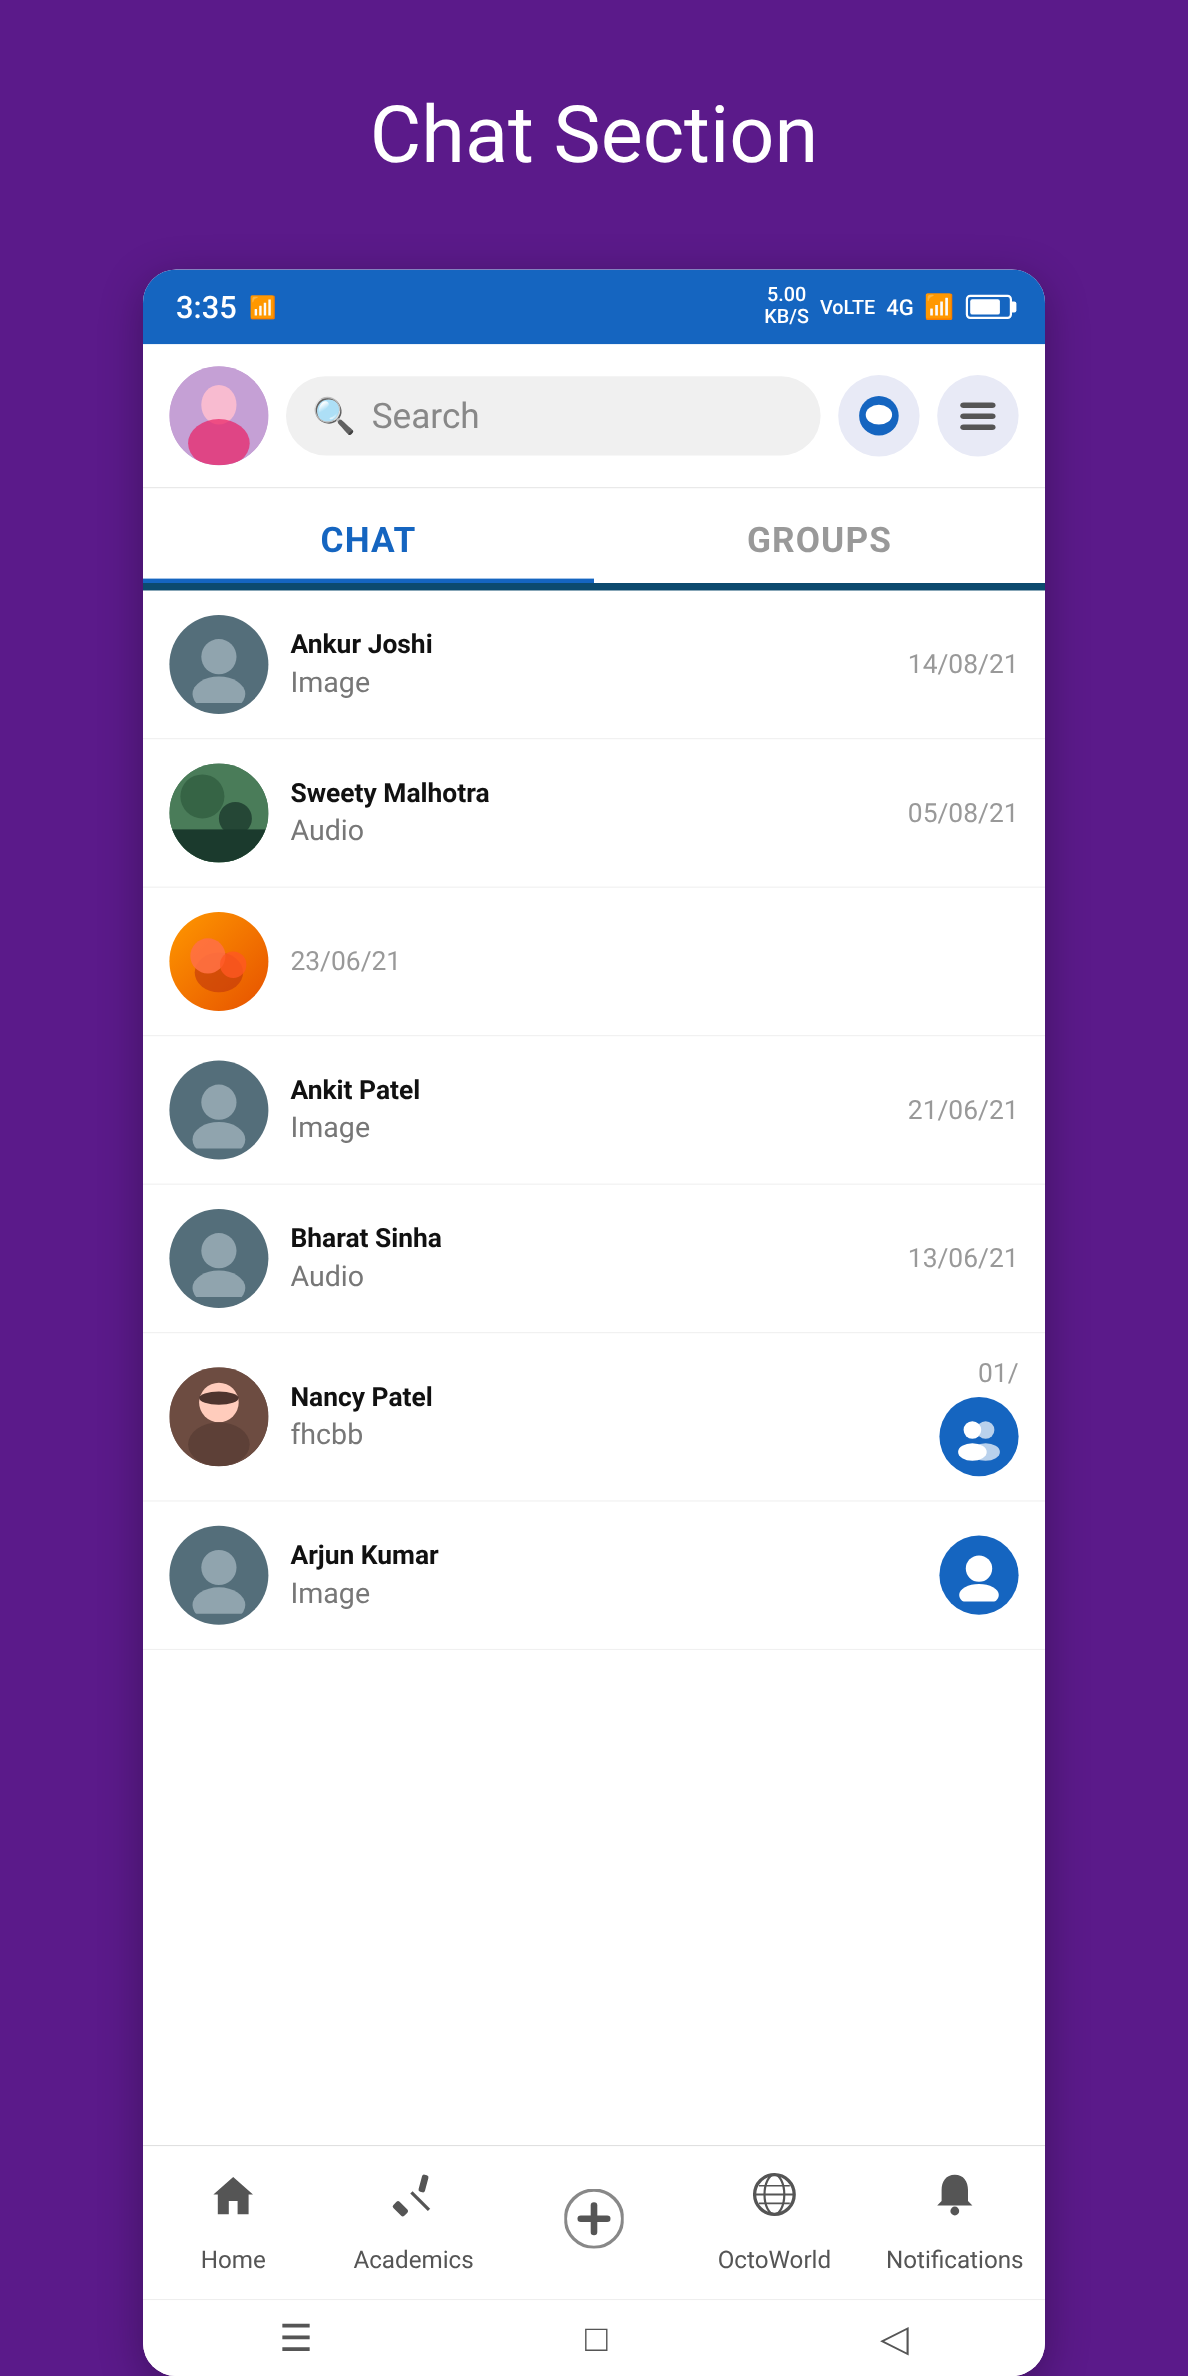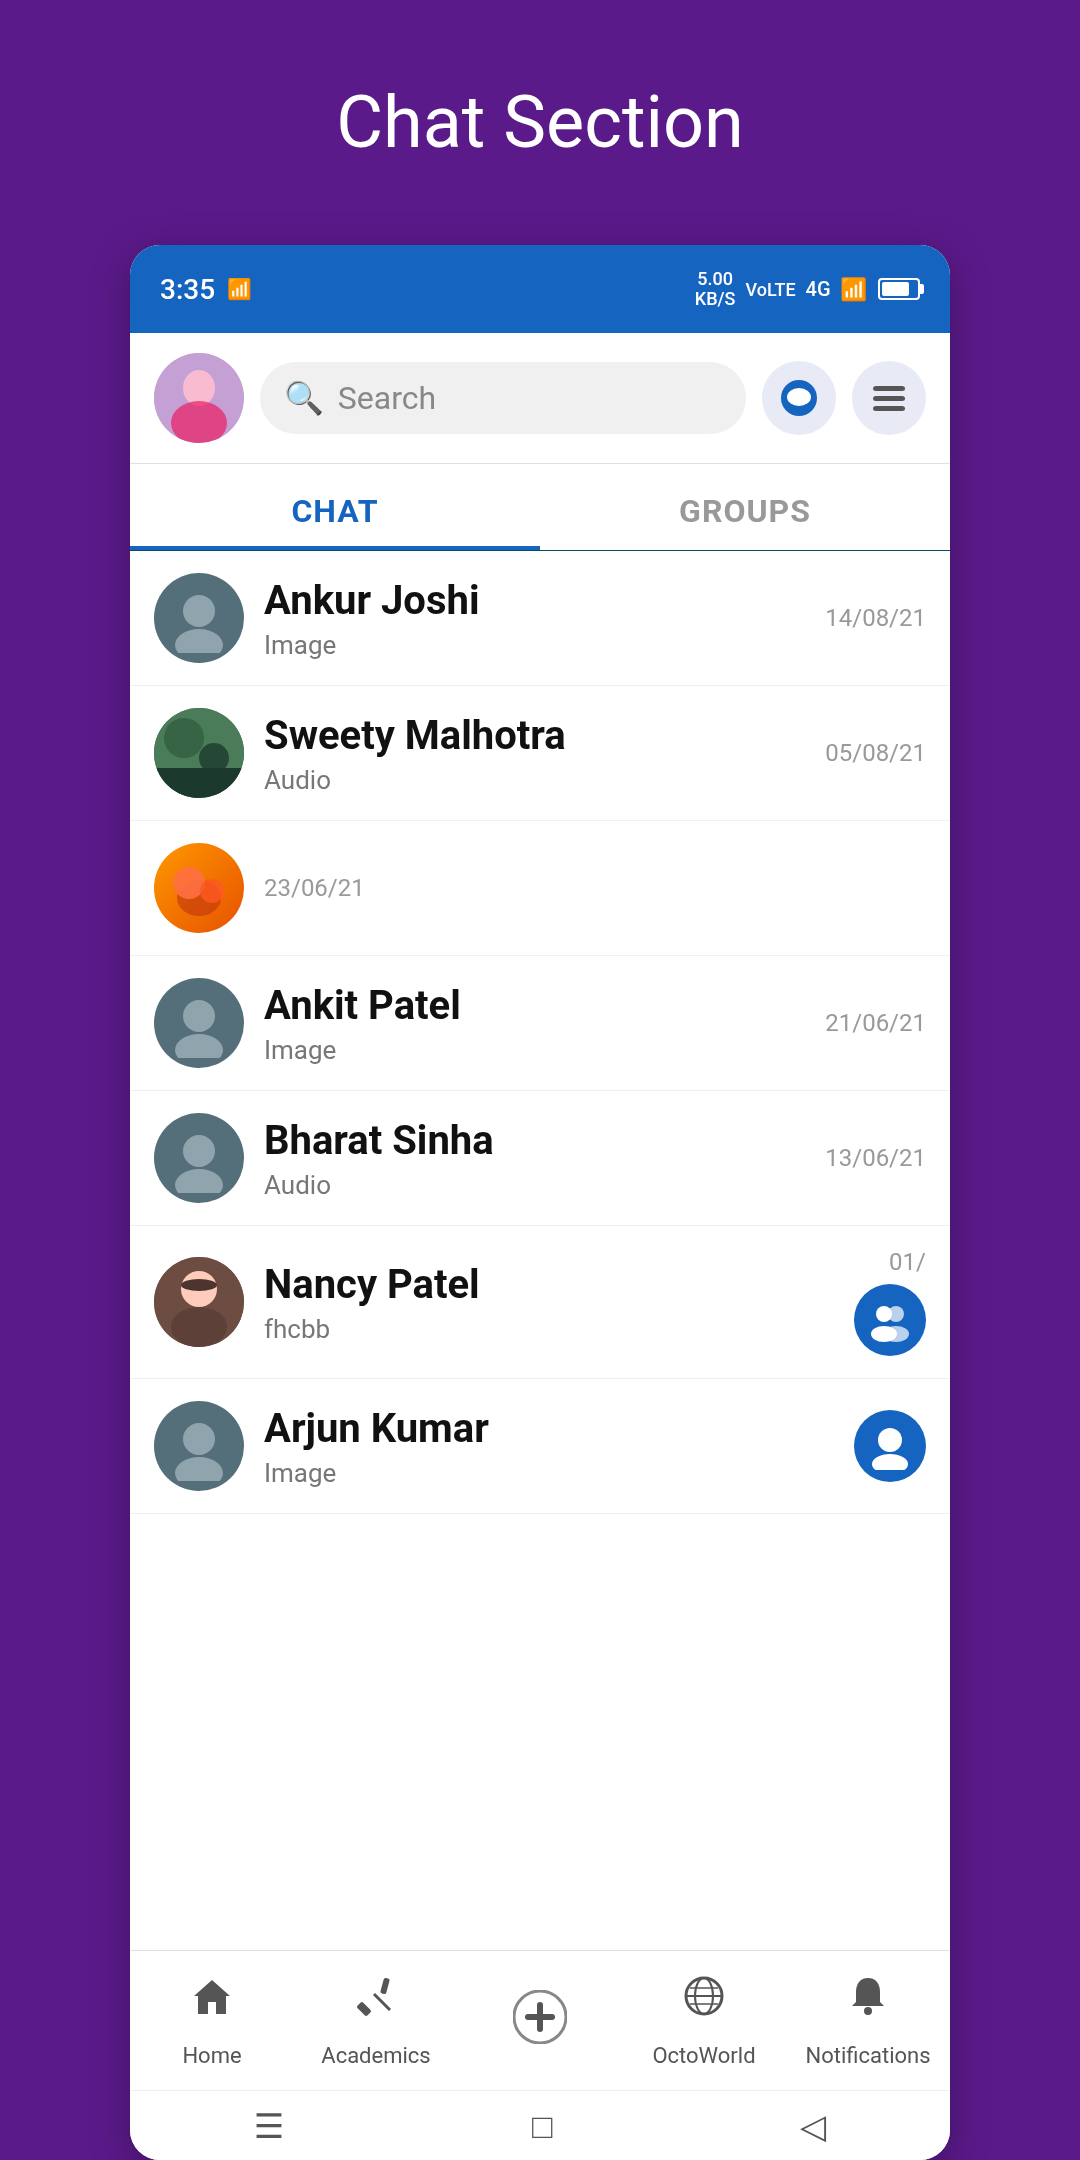--- a/index.html
+++ b/index.html
@@ -28,21 +28,21 @@
       border-radius: 30px;
       overflow: hidden;
       flex: 1;
       display: flex;
       flex-direction: column;
       box-shadow: 0 10px 40px rgba(0,0,0,0.3);
     }
     
     .status-bar {
       background: #1565c0;
-      height: 88px;
+      height: 68px;
       display: flex;
       align-items: center;
       justify-content: space-between;
       padding: 0 30px;
       color: white;
       font-size: 28px;
       font-weight: 500;
     }
     .status-left { display: flex; align-items: center; gap: 12px; }
     .status-right { display: flex; align-items: center; gap: 10px; font-size: 22px; }
@@ -121,21 +121,21 @@
       display: flex;
       align-items: center;
       justify-content: center;
       cursor: pointer;
       border: none;
     }
     
     .tabs {
       display: flex;
       background: white;
-      border-bottom: 1px solid #0c4a6e;
+      border-bottom: 7px solid #0c4a6e;
     }
     .tab {
       flex: 1;
       text-align: center;
       padding: 28px 0 20px;
       font-size: 32px;
       font-weight: 700;
       color: #999;
       cursor: pointer;
       letter-spacing: 1px;
@@ -177,21 +177,21 @@
       background: #607d8b;
       display: flex;
       align-items: center;
       justify-content: center;
     }
     .chat-info {
       flex: 1;
       min-width: 0;
     }
     .chat-name {
-      font-size: 40px;
+      font-size: 24px;
       font-weight: 700;
       color: #111;
       margin-bottom: 6px;
     }
     .chat-preview {
       font-size: 26px;
       color: #777;
       white-space: nowrap;
       overflow: hidden;
       text-overflow: ellipsis;

